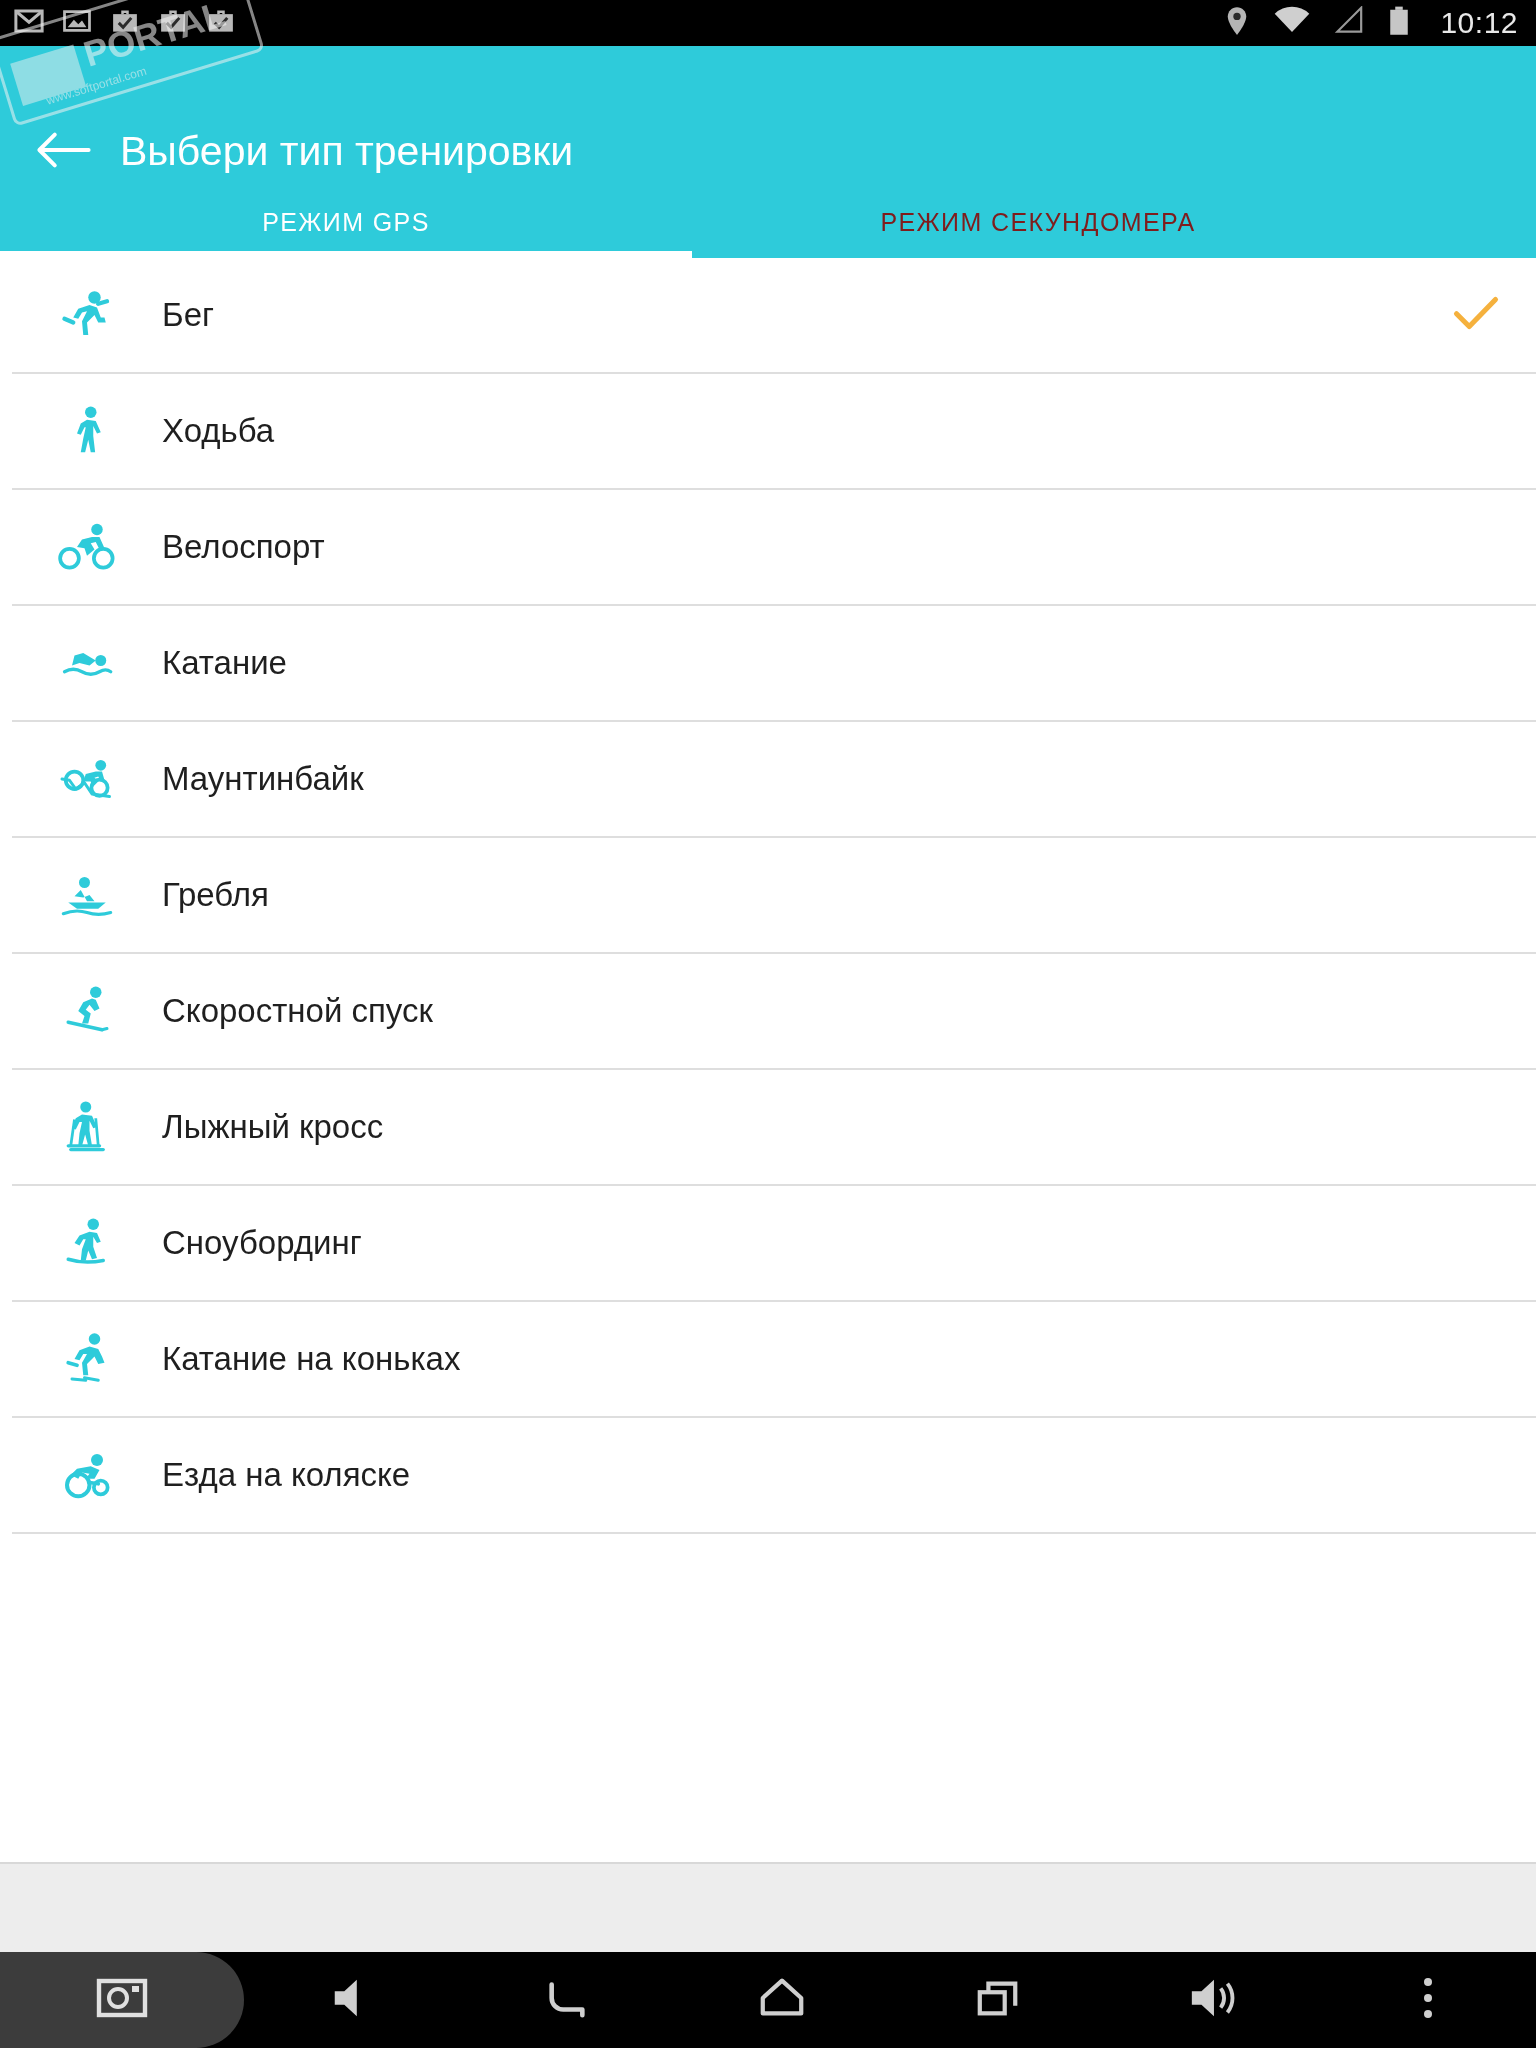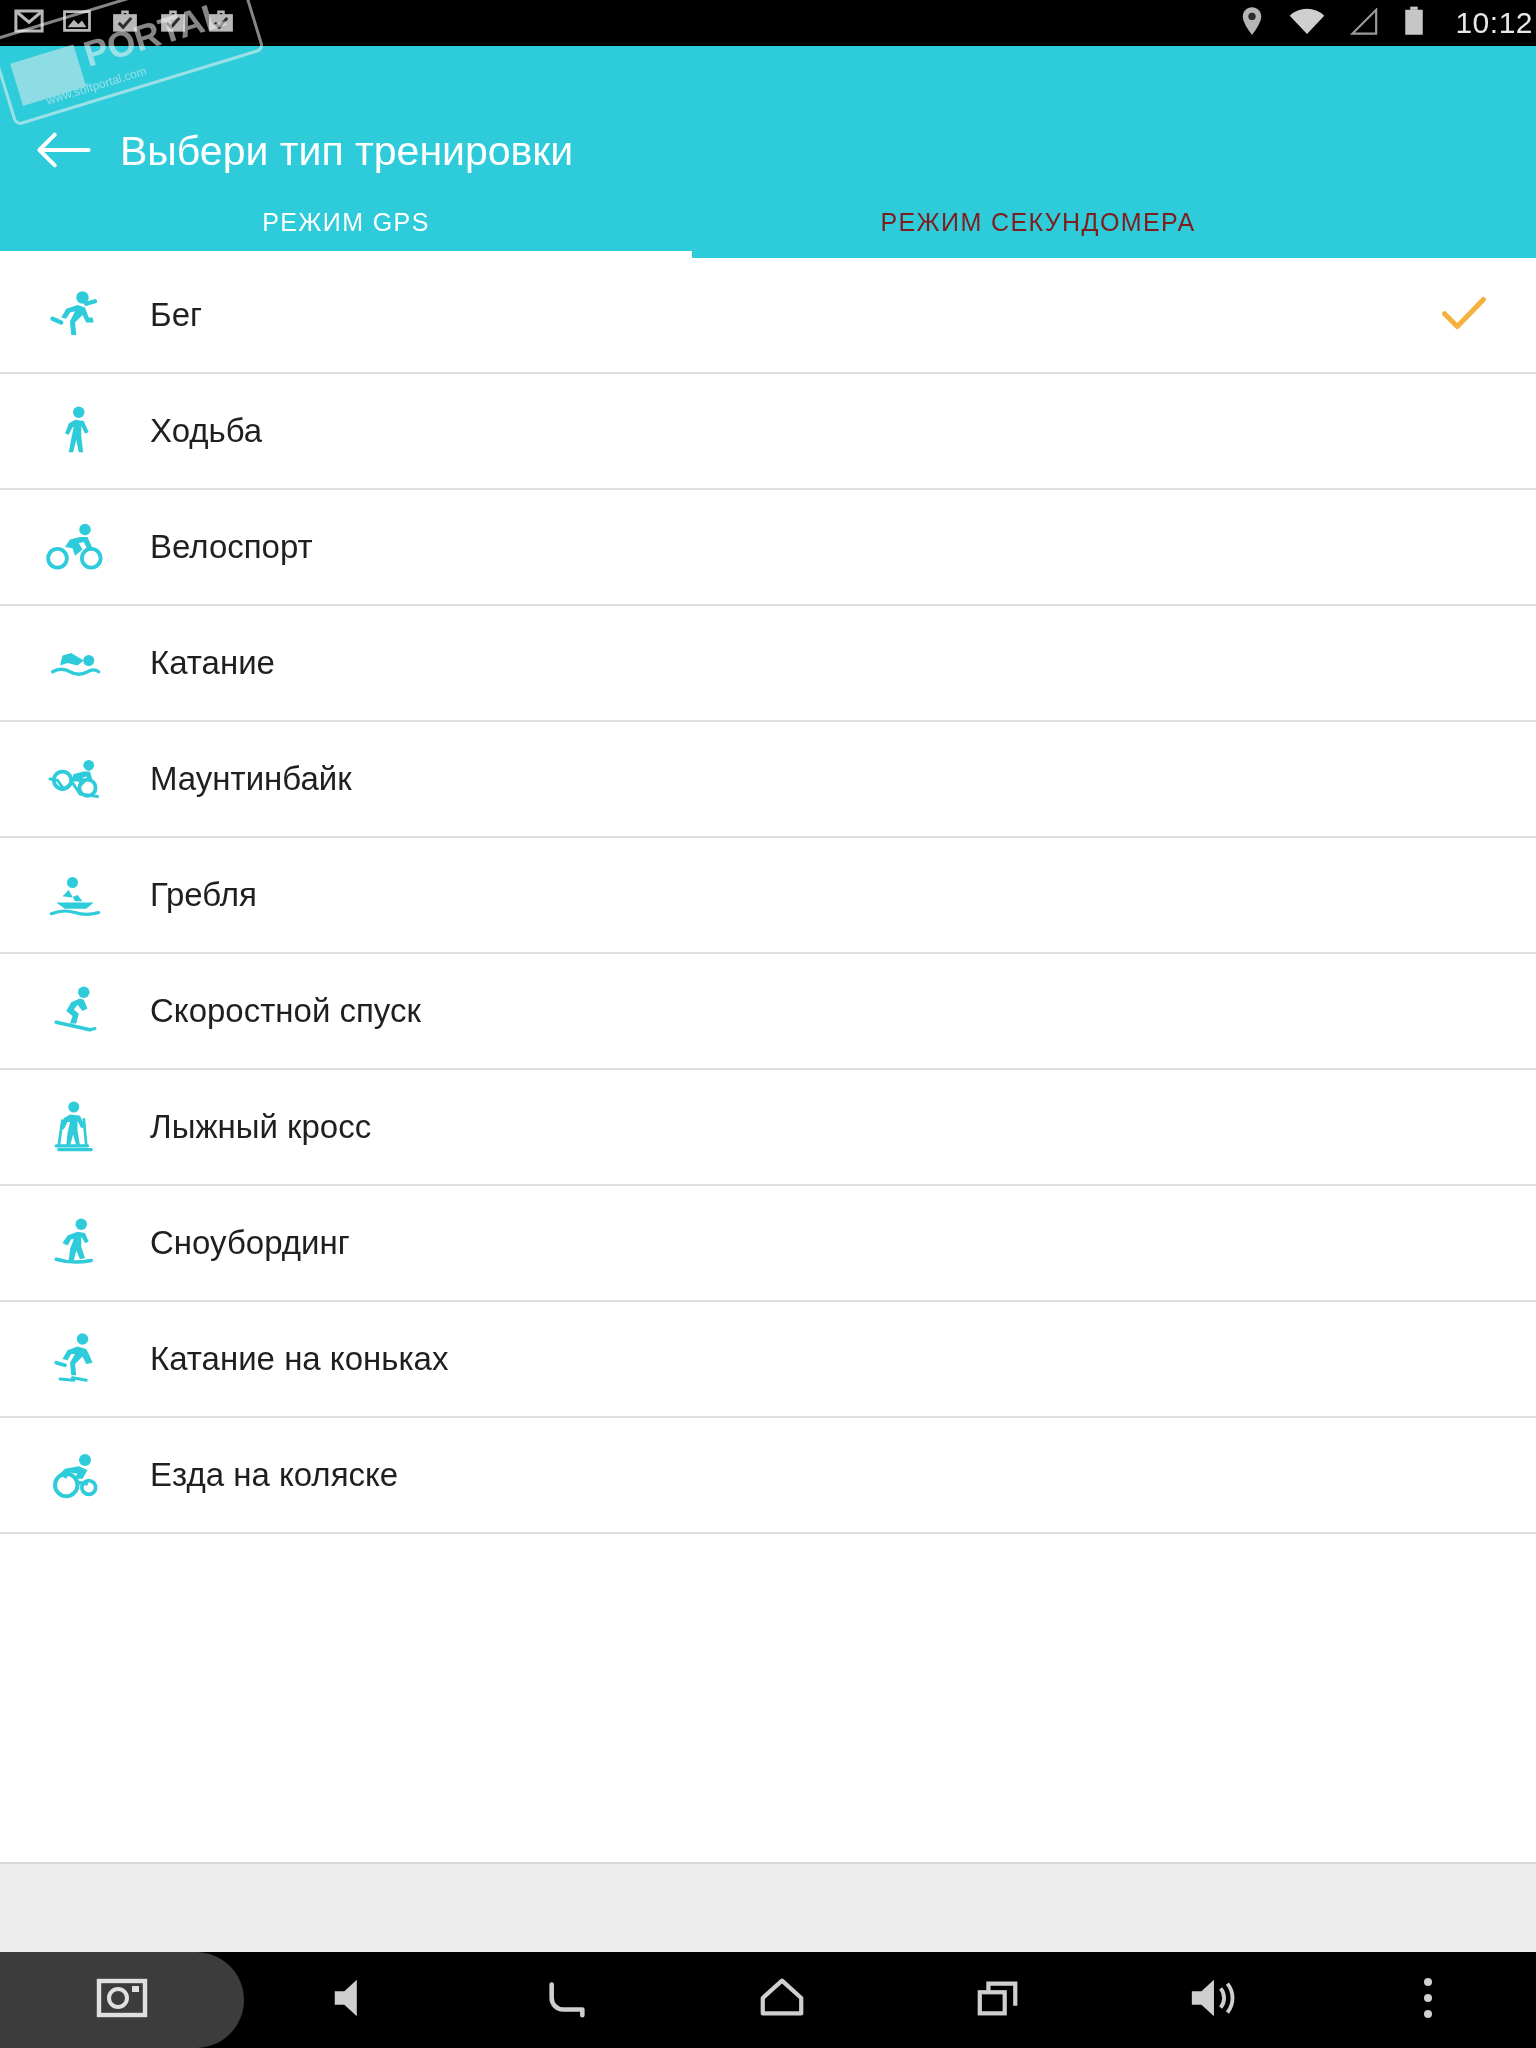--- a/index.html
+++ b/index.html
@@ -12,21 +12,21 @@
   }
 
   
   #status-bar {
     position:absolute; top:0; left:0; width:1536px; height:46px;
     background:#000000;
     display:flex; align-items:center;
   }
   #status-left { display:flex; align-items:center; gap:18px; padding-left:14px; }
   #status-right {
-    margin-left:auto; display:flex; align-items:flex-end; gap:24px; padding-right:3px;
+    margin-left:auto; display:flex; align-items:flex-start; gap:24px; padding-right:18px;
   }
   .sbicon { display:block; }
   #clock {
     color:#e8e8e8; font-size:30px; letter-spacing:0.5px;
     font-family:"Liberation Sans", sans-serif; margin-left:6px;
   }
 
   
   #app-bar {
     position:absolute; top:46px; left:0; width:1536px; height:140px;
@@ -58,20 +58,21 @@
   .tab.inactive .tab-label { color:#7f1d1d; }
   #tab-indicator {
     position:absolute; bottom:0; left:0; width:692px; height:7px;
     background:#ffffff;
   }
 
   
   #list {
     position:absolute; top:258px; left:0; width:1536px;
     background:#ffffff;
+    padding-left:12px;
   }
   .row {
     position:relative; height:116px; width:1536px;
     display:flex; align-items:center;
     border-bottom:2px solid #dedede;
     background:#ffffff; cursor:pointer;
   }
   .row-icon {
     width:150px; flex:0 0 150px;
     display:flex; align-items:center; justify-content:center;

